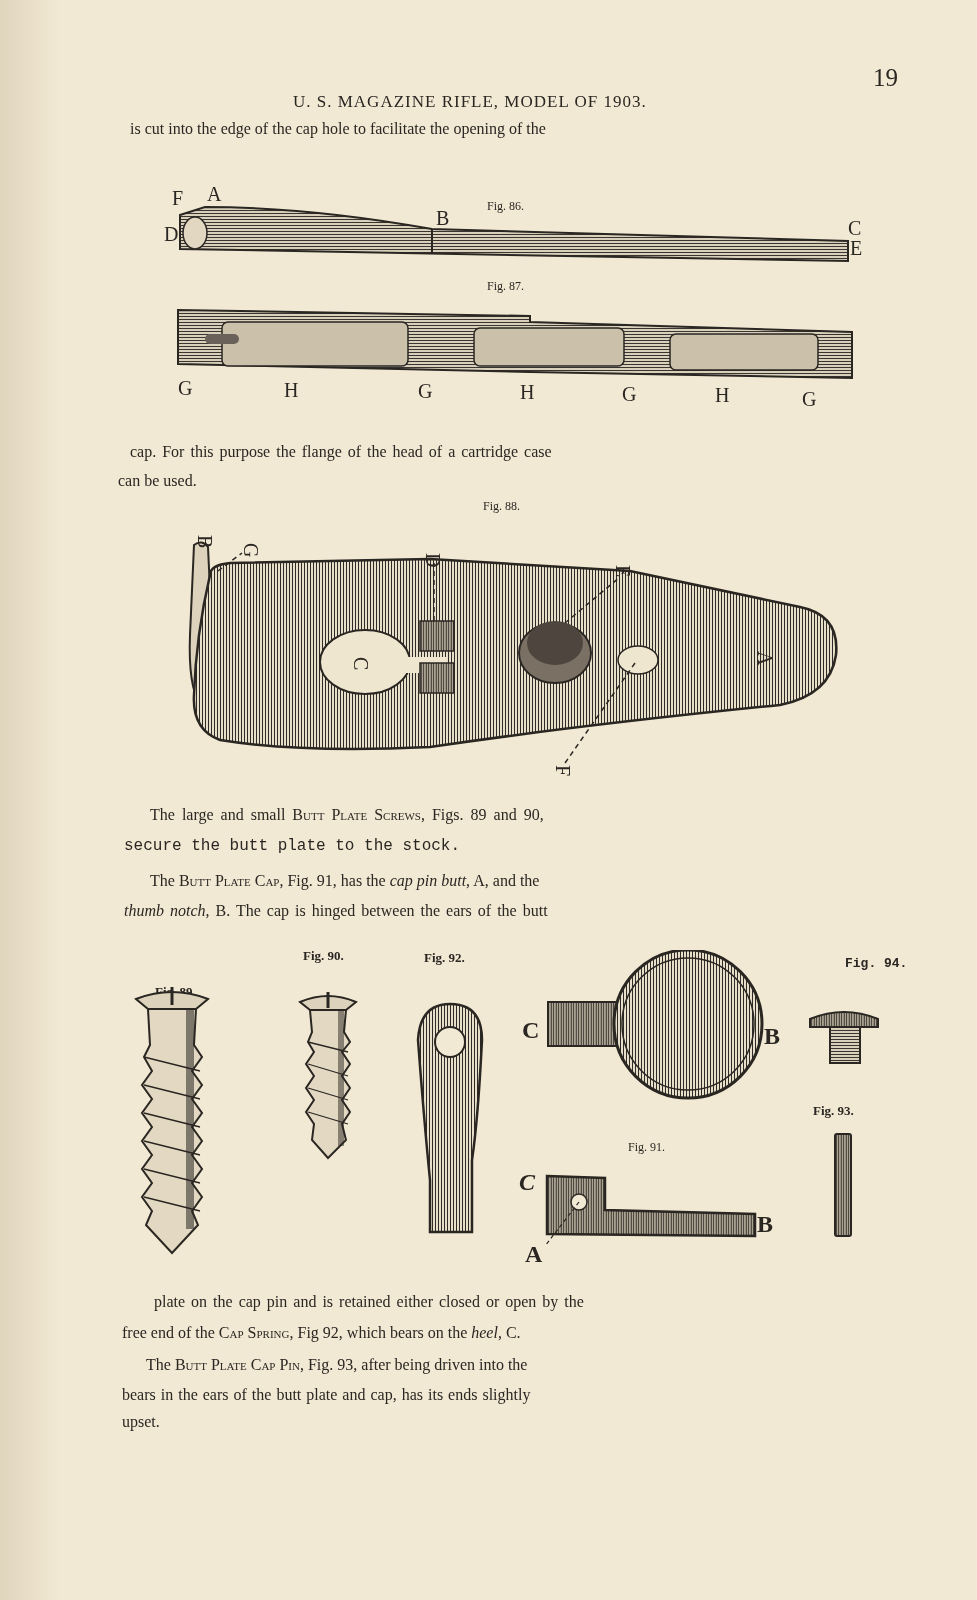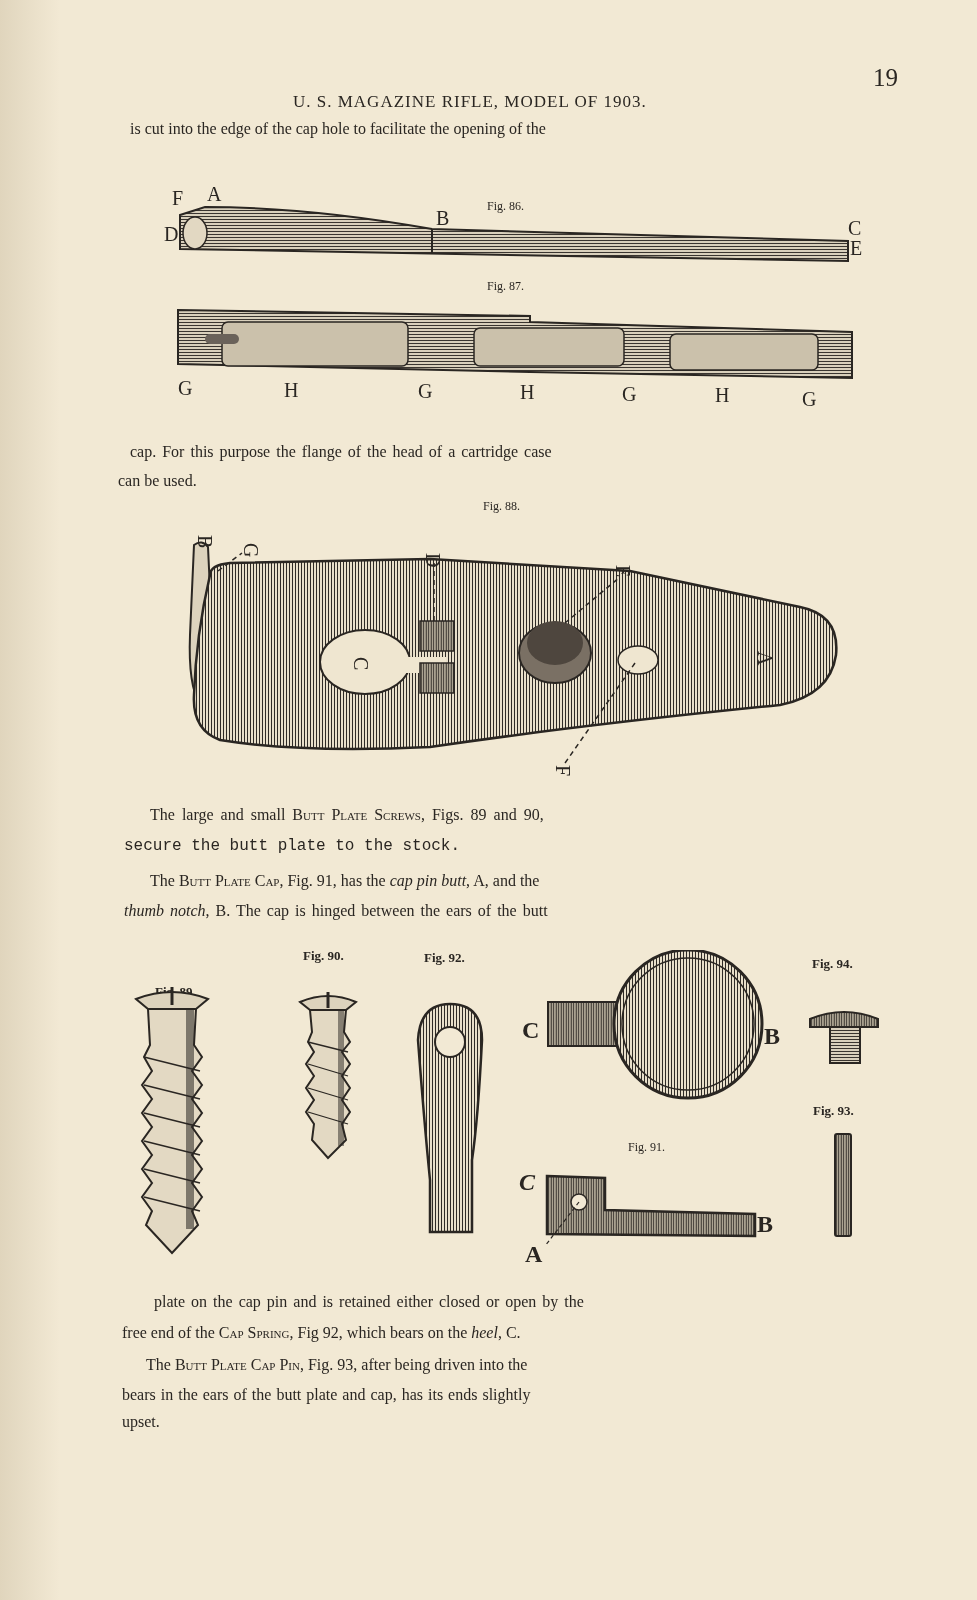--- a/index.html
+++ b/index.html
@@ -118,21 +118,21 @@
 <div class="para" style="top:866px;left:150px;">
   <span>The </span><span class="sc">Butt Plate Cap</span><span>, Fig. 91, has the </span><i>cap pin butt</i><span>, A, and the</span>
 </div>
 <div class="para" style="top:896px;left:124px;word-spacing:2px;">
   <i>thumb notch</i><span>, B.  The cap is hinged between the ears of the butt</span>
 </div>
 
 <div class="fig-caption bold" style="top:948px;left:155px;margin-top:36px;">Fig. 89.</div>
 <div class="fig-caption bold" style="top:948px;left:303px;">Fig. 90.</div>
 <div class="fig-caption bold" style="top:950px;left:424px;">Fig. 92.</div>
-<div class="fig-caption bold" style="top:956px;left:812px;">Fig. 94.</div>
+<div class="fig-caption bold" style="top:956px;left:845px;font-family:Liberation Mono, monospace;">Fig. 94.</div>
 <div class="fig-caption bold" style="top:1103px;left:813px;">Fig. 93.</div>
 <div class="fig-caption" style="top:1140px;left:628px;">Fig. 91.</div>
 
 <svg class="fig" style="left:132px;top:985px;" width="80" height="272">
   <path d="M4,14 Q40,0 76,14 L64,24 L16,24 Z" fill="#ddd3bd" stroke="#2a2622" stroke-width="2"></path>
   <line x1="40" y1="2" x2="40" y2="20" stroke="#2a2622" stroke-width="3"></line>
   <path d="M16,24 L64,24 L62,60 L70,72 L60,86 L70,100 L60,114 L70,128 L60,142 L70,156 L60,170 L70,184 L60,198 L70,212 L60,226 L66,240 L40,268 L14,240 L20,226 L10,212 L20,198 L10,184 L20,170 L10,156 L20,142 L10,128 L20,114 L10,100 L20,86 L12,72 L18,60 Z" fill="#e3d9c3" stroke="#2a2622" stroke-width="2"></path>
   <g stroke="#2a2622" stroke-width="1.5">
     <line x1="12" y1="72" x2="68" y2="86"></line>
       <line x1="12" y1="100" x2="68" y2="114"></line>

